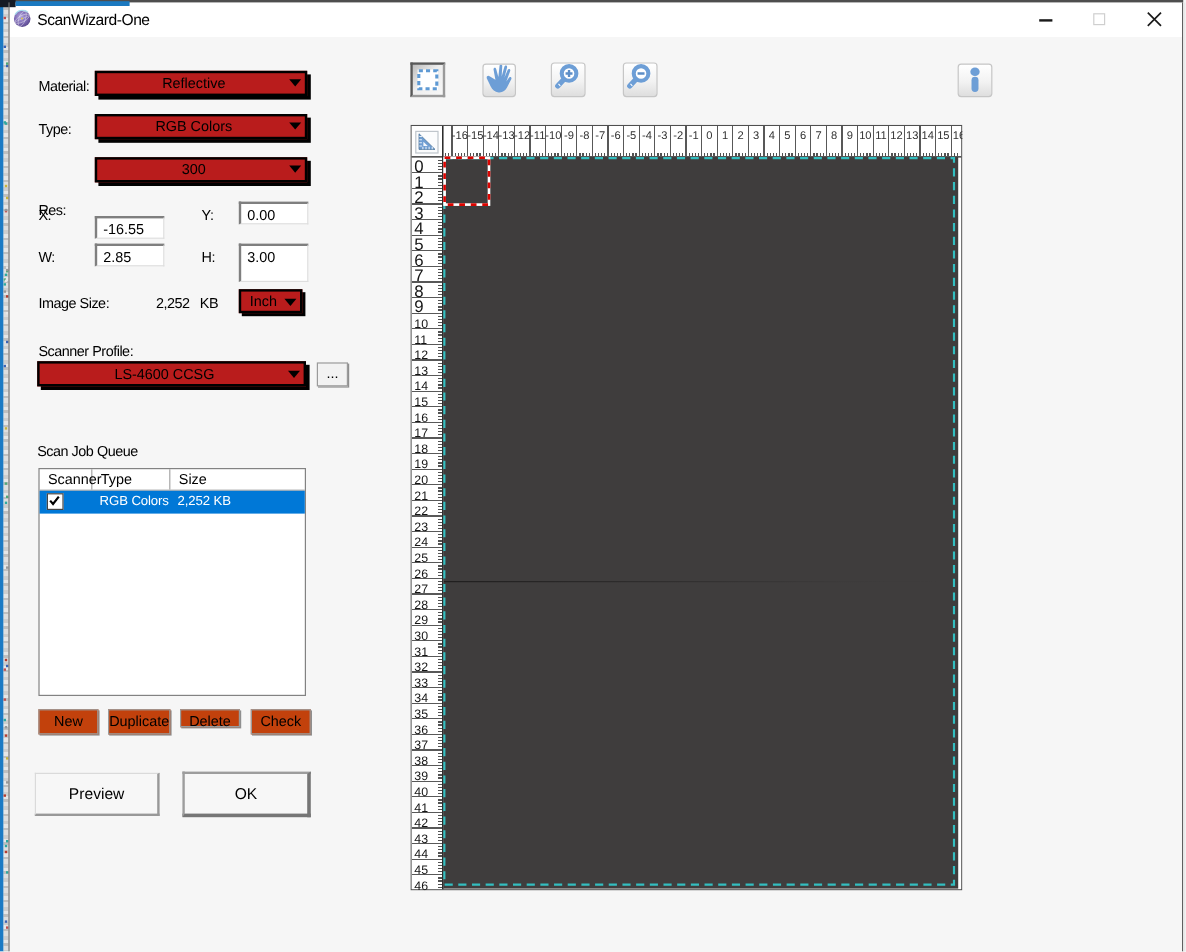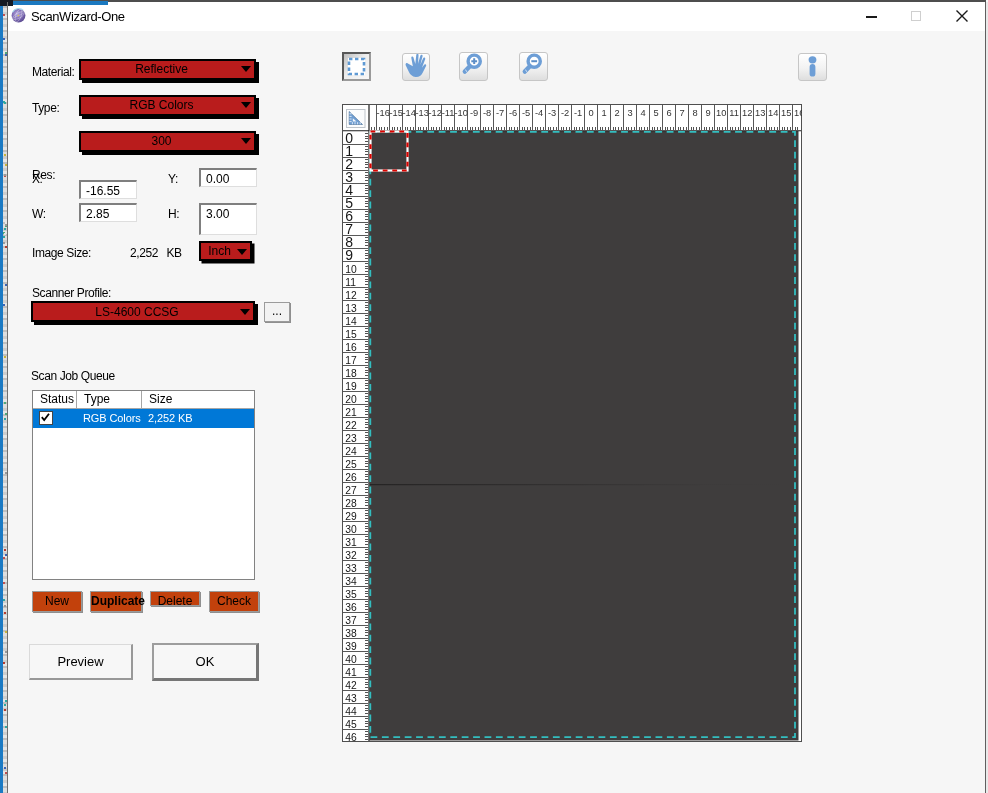--- a/index.html
+++ b/index.html
@@ -69,36 +69,36 @@
 <div class="lbl" style="left:32px;top:246px;">Image Size:</div>
 <div class="lbl" style="left:130px;top:246px;">2,252</div>
 <div class="lbl" style="left:166.5px;top:246px;">KB</div>
 <div class="combo" style="left:199px;top:241px;width:53px;height:20px;box-shadow:2.5px 2.5px 0 #000;">Inch<span class="arr"></span></div>
 <div class="lbl" style="left:32px;top:285.5px;">Scanner Profile:</div>
 <div class="combo" style="left:31px;top:301px;width:224px;height:21px;">LS-4600 CCSG<span class="arr"></span></div>
 <div class="btn" style="left:264px;top:302px;width:26px;height:20px;line-height:16px;background:#f2f2f2;">...</div>
 <div class="lbl" style="left:31px;top:369px;">Scan Job Queue</div>
 <div class="abs" style="left:32px;top:390px;width:223px;height:190px;background:#fff;border:1px solid #828282;">
 <div class="abs" style="left:0;top:0;width:221px;height:18px;border-bottom:1px solid #a6a6a6;">
-<div class="abs" style="left:0;top:0;width:44px;height:17px;border-right:1px solid #a6a6a6;font-size:12px;padding:1px 0 0 7px;">Status</div>
+<div class="abs" style="left:0;top:0;width:44px;height:17px;border-right:1px solid #a6a6a6;font-size:12px;padding:1px 0 0 7px;">Scanner</div>
 <div class="abs" style="left:45px;top:0;width:64px;height:17px;border-right:1px solid #a6a6a6;font-size:12px;padding:1px 0 0 6px;">Type</div>
 <div class="abs" style="left:110px;top:0;width:111px;height:17px;font-size:12px;padding:1px 0 0 6px;">Size</div>
 </div>
 <div class="abs" style="left:0;top:17.5px;width:221px;height:19px;background:#0078d7;">
 <div class="abs" style="left:6px;top:2.5px;width:14px;height:14px;background:#fff;border:1.5px solid #454545;">
 <svg width="11" height="11" viewBox="0 0 11 11" style="position:absolute;left:0;top:0;">
             <path d="M1.8 5.2 L4.2 8 L9 1.8" stroke="#000" stroke-width="1.8" fill="none"></path>
           </svg>
 </div>
 <div class="abs" style="left:50px;top:3px;font-size:11px;letter-spacing:-0.1px;color:#fff;">RGB Colors</div>
 <div class="abs" style="left:115px;top:3px;font-size:11px;letter-spacing:-0.1px;color:#fff;">2,252 KB</div>
 </div>
 </div>
 <div class="btn" style="left:32px;top:591px;width:50px;height:21px;line-height:19px;">New</div>
-<div class="btn" style="left:90px;top:591px;width:52px;height:21px;line-height:19px;font-weight:bold;">Duplicate</div>
+<div class="btn" style="left:90px;top:591px;width:52px;height:21px;line-height:19px;">Duplicate</div>
 <div class="btn" style="left:150px;top:591px;width:50px;height:15px;line-height:19px;">Delete</div>
 <div class="btn" style="left:209px;top:591px;width:50px;height:21px;line-height:19px;">Check</div>
 <div class="abs" style="left:29px;top:644px;width:104px;height:36px;background:#f7f7f7;
 border-top:1px solid #dadada;border-left:1px solid #dadada;border-right:2px solid #989898;border-bottom:2px solid #989898;
 font-size:13px;text-align:center;line-height:33px;">Preview</div>
 <div class="abs" style="left:152px;top:643px;width:107px;height:38px;background:#f7f7f7;
 border-top:2px solid #9d9d9d;border-left:2px solid #9d9d9d;border-right:3px solid #767676;border-bottom:3px solid #767676;
 font-size:13px;text-align:center;line-height:33px;">OK</div>
 <div class="abs" style="left:342px;top:52px;width:29px;height:29px;border:2px solid #585858;
 border-bottom-color:#9a9a9a;border-right-color:#9a9a9a;background:linear-gradient(135deg,#bdbdbd 0%,#ededed 45%,#f7f7f7 100%);">

